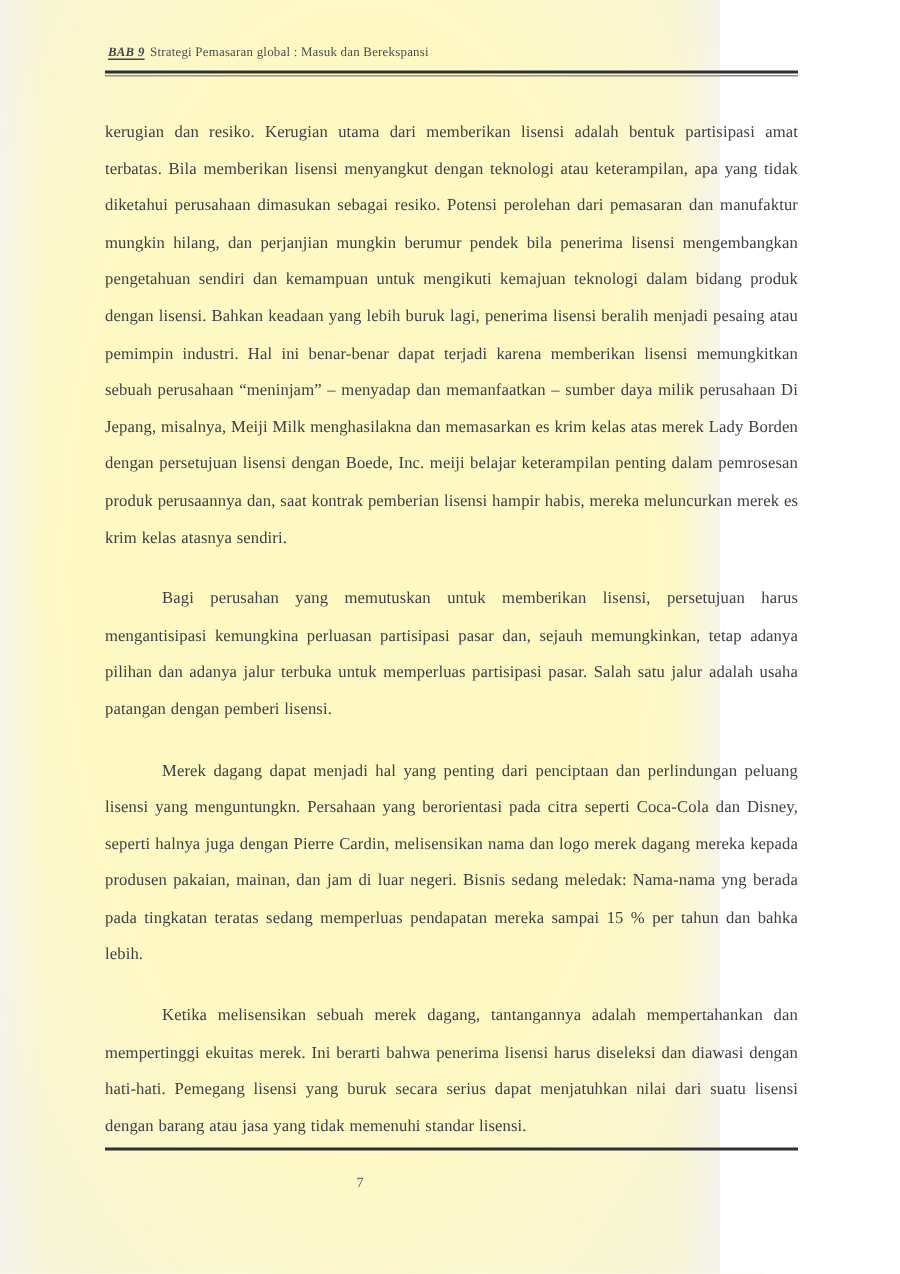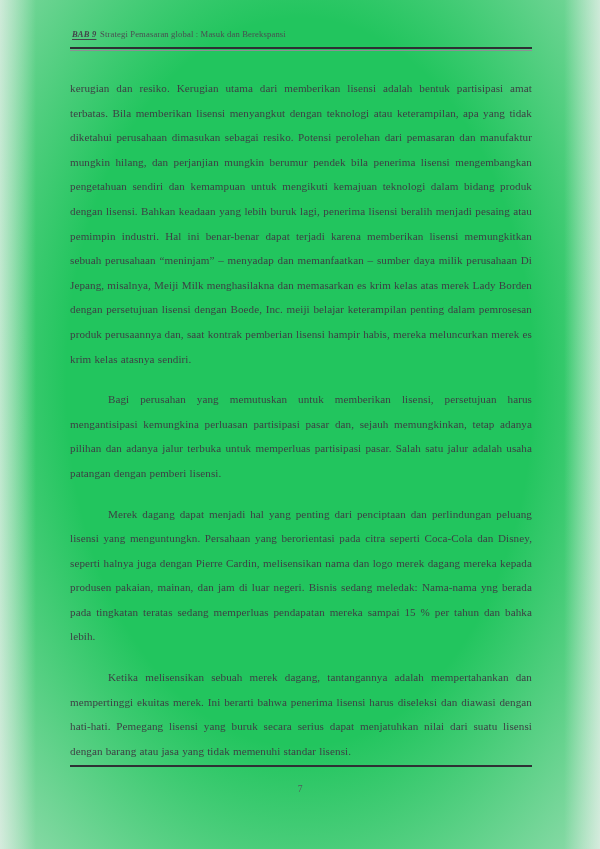--- a/index.html
+++ b/index.html
@@ -9,23 +9,23 @@
   }
   body {
     width: 600px;
     height: 849px;
     overflow: hidden;
     font-family: "Liberation Serif", "DejaVu Serif", serif;
   }
 
   .page {
     position: relative;
-    width: 600px;
+    width: 480px;
     height: 849px;
-    background: #22c55e;
+    background: #fef9c3;
     box-sizing: border-box;
   }
 
   
   .scan-tint {
     position: absolute;
     inset: 0;
     background:
       radial-gradient(ellipse at 50% 45%, rgba(255,255,255,0) 55%, rgba(238,238,238,0.55) 100%),
       linear-gradient(90deg, rgba(245,245,245,0.7) 0%, rgba(255,255,255,0) 6%, rgba(255,255,255,0) 94%, rgba(246,246,246,0.7) 100%);

